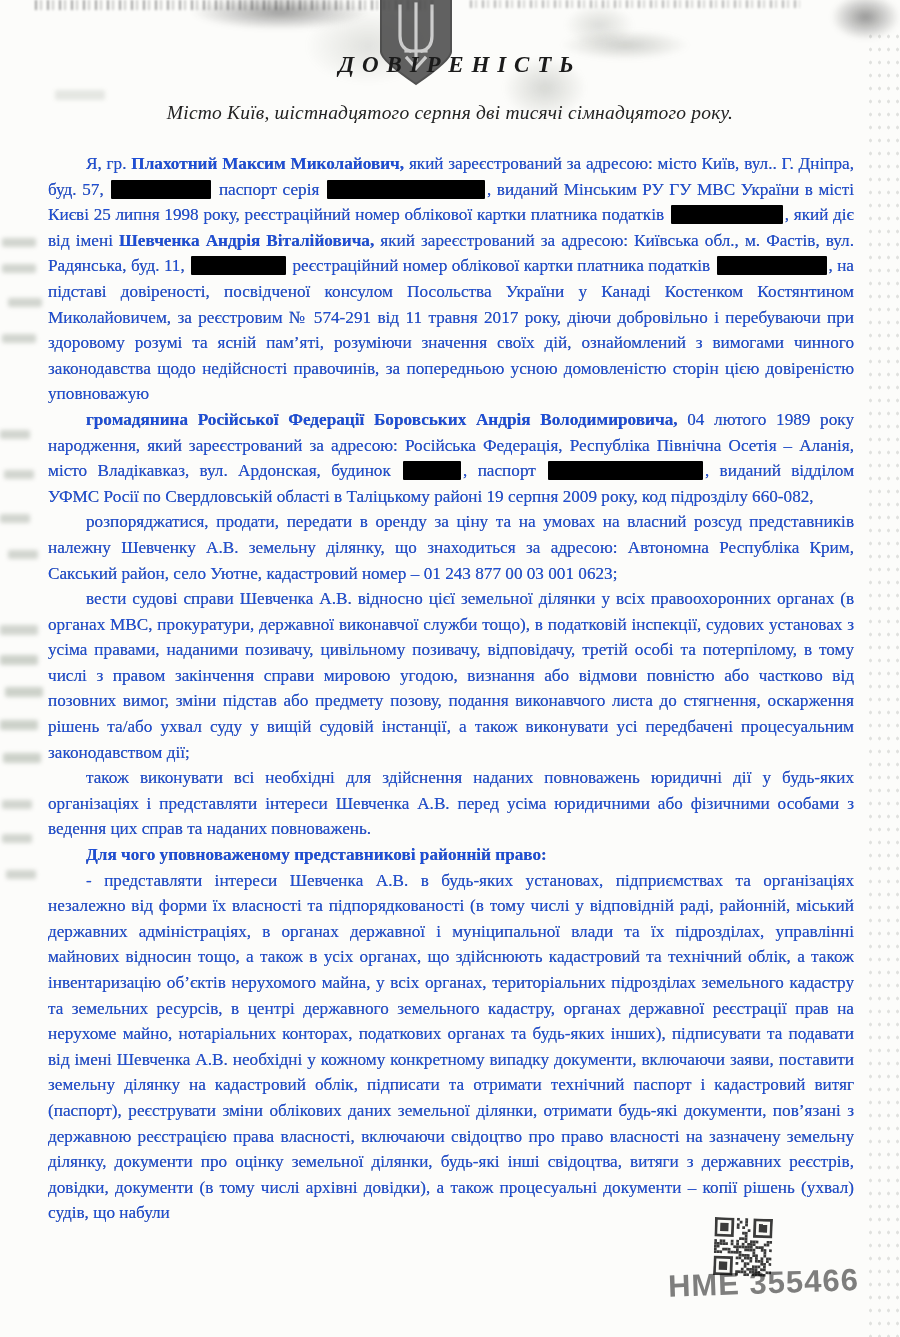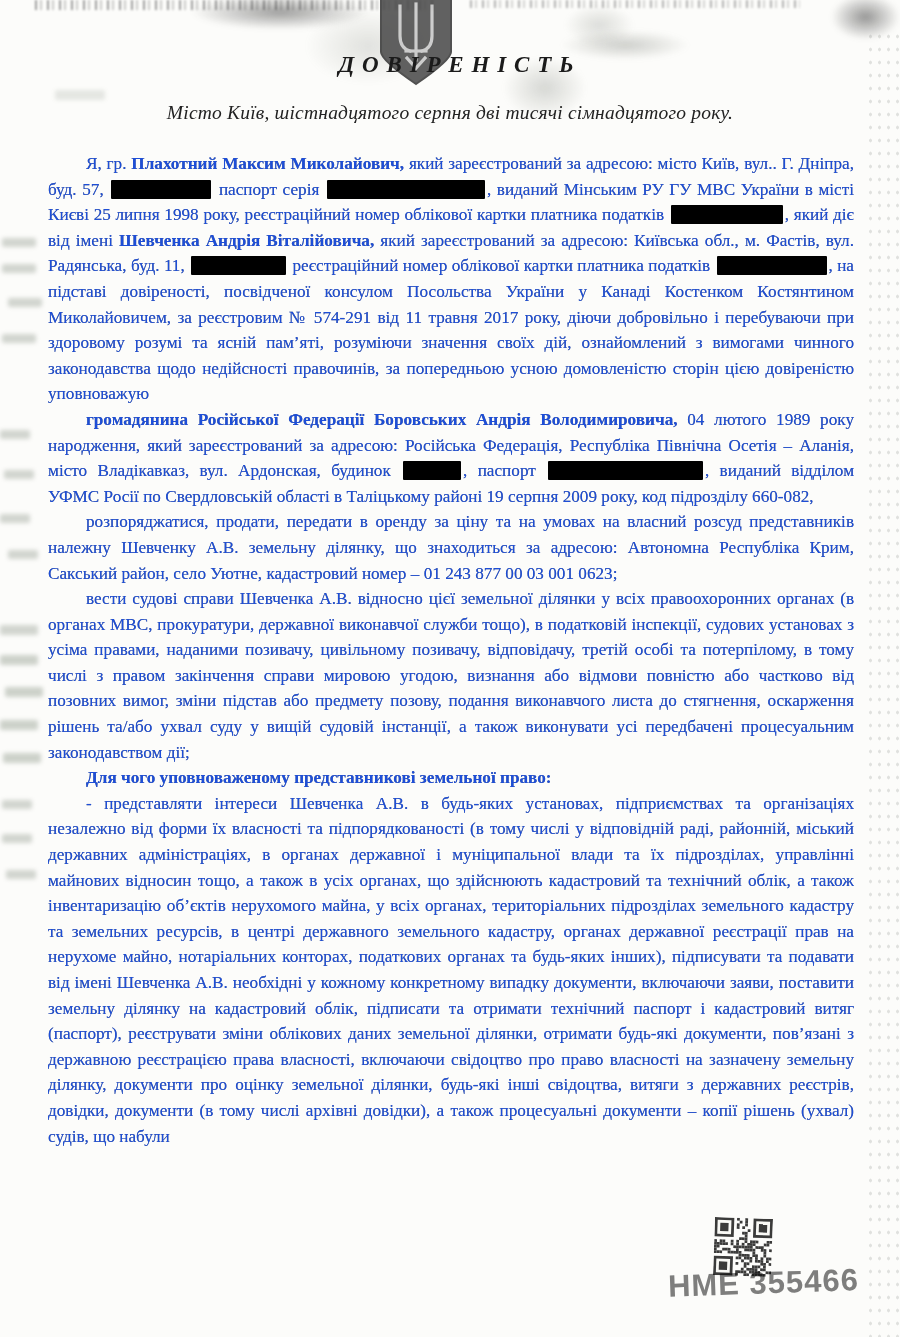--- a/index.html
+++ b/index.html
@@ -100,21 +100,22 @@
   </div>
 
   <div class="doc-title">ДОВІРЕНІСТЬ</div>
   <div class="dateline">Місто Київ, шістнадцятого серпня дві тисячі сімнадцятого року.</div>
 
   <div class="doc-body">
       <p><span>Я, гр. </span><span class="b">Плахотний Максим Миколайович,</span><span> який зареєстрований за адресою: місто Київ, вул.. Г. Дніпра, буд. 57, </span><span class="redact" style="width: 100px;"></span><span> паспорт серія </span><span class="redact" style="width: 158px;"></span><span>, виданий Мінським РУ ГУ МВС України в місті Києві 25 липня 1998 року, реєстраційний номер облікової картки платника податків </span><span class="redact" style="width: 112px;"></span><span>, який діє від імені </span><span class="b">Шевченка Андрія Віталійовича,</span><span> який зареєстрований за адресою: Київська обл., м. Фастів, вул. Радянська, буд. 11, </span><span class="redact" style="width: 95px;"></span><span> реєстраційний номер облікової картки платника податків </span><span class="redact" style="width: 110px;"></span><span>, на підставі довіреності, посвідченої консулом Посольства України у Канаді Костенком Костянтином Миколайовичем, за реєстровим № 574-291 від 11 травня 2017 року, діючи добровільно і перебуваючи при здоровому розумі та ясній пам’яті, розуміючи значення своїх дій, ознайомлений з вимогами чинного законодавства щодо недійсності правочинів, за попередньою усною домовленістю сторін цією довіреністю уповноважую</span></p>
       <p><span class="b">громадянина Російської Федерації Боровських Андрія Володимировича,</span><span> 04 лютого 1989 року народження, який зареєстрований за адресою: Російська Федерація, Республіка Північна Осетія – Аланія, місто Владікавказ, вул. Ардонская, будинок </span><span class="redact" style="width: 58px;"></span><span>, паспорт </span><span class="redact" style="width: 155px;"></span><span>, виданий відділом УФМС Росії по Свердловській області в Таліцькому районі 19 серпня 2009 року, код підрозділу 660-082,</span></p>
       <p><span>розпоряджатися, продати, передати в оренду за ціну та на умовах на власний розсуд представників належну Шевченку А.В. земельну ділянку, що знаходиться за адресою: Автономна Республіка Крим, Сакський район, село Уютне, кадастровий номер – 01 243 877 00 03 001 0623;</span></p>
       <p><span>вести судові справи Шевченка А.В. відносно цієї земельної ділянки у всіх правоохоронних органах (в органах МВС, прокуратури, державної виконавчої служби тощо), в податковій інспекції, судових установах з усіма правами, наданими позивачу, цивільному позивачу, відповідачу, третій особі та потерпілому, в тому числі з правом закінчення справи мировою угодою, визнання або відмови повністю або частково від позовних вимог, зміни підстав або предмету позову, подання виконавчого листа до стягнення, оскарження рішень та/або ухвал суду у вищій судовій інстанції, а також виконувати усі передбачені процесуальним законодавством дії;</span></p>
-      <p><span class="b">Для чого уповноваженому представникові земельної право:</span></p>
+      <p><span>також виконувати всі необхідні для здійснення наданих повноважень юридичні дії у будь-яких організаціях і представляти інтереси Шевченка А.В. перед усіма юридичними або фізичними особами з ведення цих справ та наданих повноважень.</span></p>
+      <p><span class="b">Для чого уповноваженому представникові районній право:</span></p>
       <p><span>- представляти інтереси Шевченка А.В. в будь-яких установах, підприємствах та організаціях незалежно від форми їх власності та підпорядкованості (в тому числі у відповідній раді, районній, міський державних адміністраціях, в органах державної і муніципальної влади та їх підрозділах, управлінні майнових відносин тощо, а також в усіх органах, що здійснюють кадастровий та технічний облік, а також інвентаризацію об’єктів нерухомого майна, у всіх органах, територіальних підрозділах земельного кадастру та земельних ресурсів, в центрі державного земельного кадастру, органах державної реєстрації прав на нерухоме майно, нотаріальних конторах, податкових органах та будь-яких інших), підписувати та подавати від імені Шевченка А.В. необхідні у кожному конкретному випадку документи, включаючи заяви, поставити земельну ділянку на кадастровий облік, підписати та отримати технічний паспорт і кадастровий витяг (паспорт), реєструвати зміни облікових даних земельної ділянки, отримати будь-які документи, пов’язані з державною реєстрацією права власності, включаючи свідоцтво про право власності на зазначену земельну ділянку, документи про оцінку земельної ділянки, будь-які інші свідоцтва, витяги з державних реєстрів, довідки, документи (в тому числі архівні довідки), а також процесуальні документи – копії рішень (ухвал) судів, що набули</span></p>
     </div>
 
   <div class="qr-stamp">
     <svg width="58" height="58" viewBox="0 0 58 58" xmlns="http://www.w3.org/2000/svg">
       <g fill="#2a2a2a">
           <rect x="22.095238095238095" y="0" width="2.761904761904762" height="2.761904761904762"></rect>
           <rect x="30.38095238095238" y="0" width="2.761904761904762" height="2.761904761904762"></rect>
           <rect x="24.857142857142858" y="2.761904761904762" width="2.761904761904762" height="2.761904761904762"></rect>
           <rect x="30.38095238095238" y="2.761904761904762" width="2.761904761904762" height="2.761904761904762"></rect>

